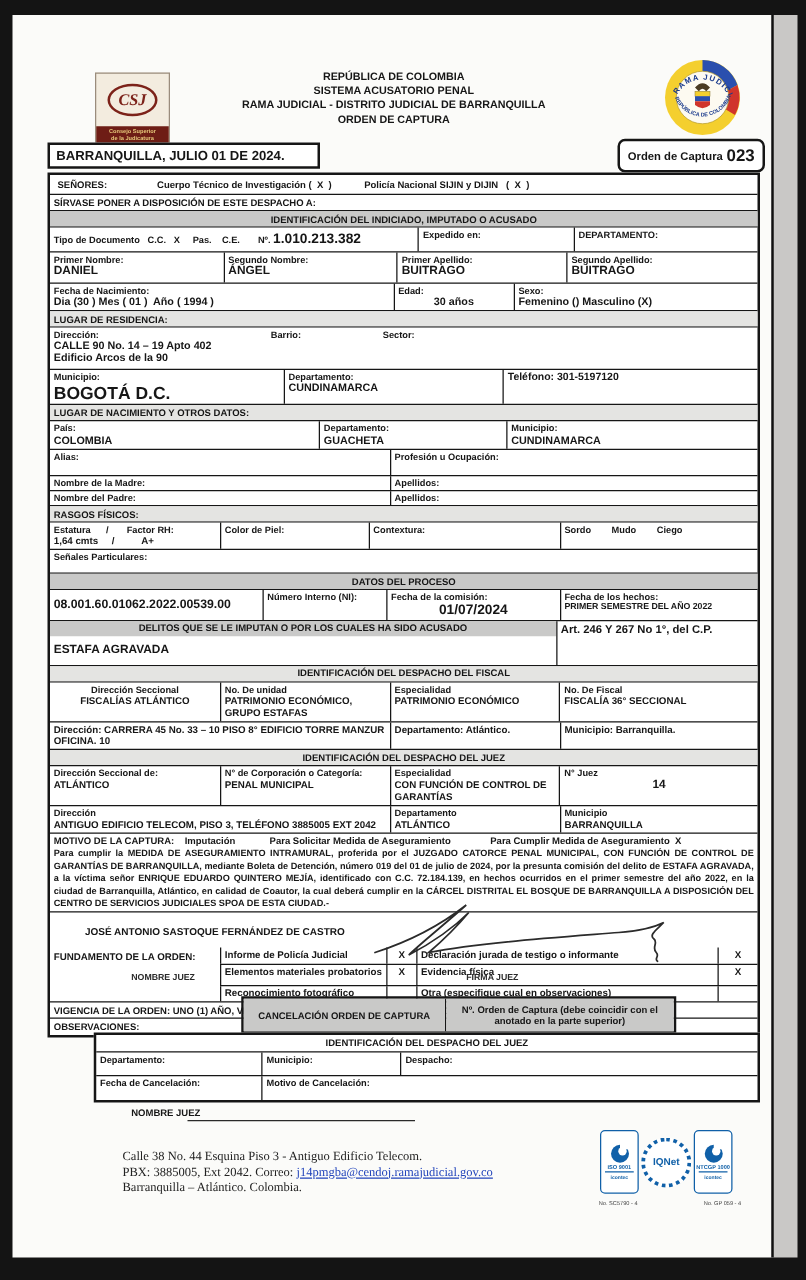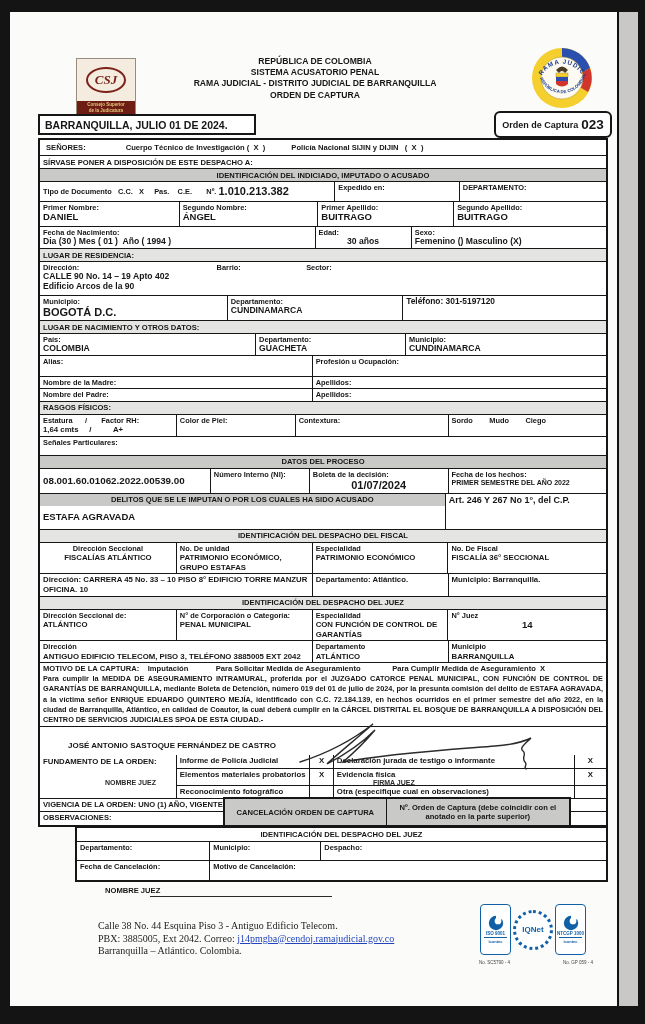--- a/index.html
+++ b/index.html
@@ -31,21 +31,21 @@
   .hrow { font-size:7.6px; padding:1.5px 3px; }
   .big { font-size:11px; }
   .para { font-size:7.3px; line-height:1.38; text-align:justify; }
   .fr { display:flex; border-top:1px solid #161616; }
   .fr.nb { border-top:none;margin-top:28px; }
   .fc { border-left:1px solid #161616; padding:1px 3px; font-size:7.8px; min-width:0; }
   
   .sig-name { position:absolute; left:58px; top:729px; font-size:8px; }
   .sig-svg { position:absolute; left:285px; top:700px; }
   .sig-lbl { position:absolute; font-size:7px; color:#2a2a2a; }
-  .cancel-hdr { position:absolute; left:213px; top:785px; width:348px; display:flex; border:2px solid #161616; }
+  .cancel-hdr { position:absolute; left:183px; top:785px; width:348px; display:flex; border:2px solid #161616; }
   .cancel-hdr > div { padding:3px 4px; font-size:7.6px; text-align:center; display:flex; align-items:center; justify-content:center; min-height:26px; }
   .cancel-tbl { position:absolute; left:65px; top:814px; width:533px; border:2px solid #161616; background:#fff; }
   .uline { position:absolute; left:140px; top:884px; width:182px; border-bottom:1.5px solid #2a2a2a; }
   .njb { position:absolute; left:95px; top:874px; font-size:7.6px; }
   
   .foot { position:absolute; left:88px; top:908px; font-family:"Liberation Serif",serif; font-weight:normal; font-size:10px; color:#222; line-height:1.25; }
   .foot a { color:#2244bb; text-decoration:underline; }
   .badges { position:absolute; left:470px; top:892px; width:128px; display:flex; align-items:center; gap:2px; }
   .badge { width:31px; height:51px; border:1.5px solid #1060a8; border-radius:4px; background:#fff; display:flex; flex-direction:column; align-items:center; justify-content:center; gap:1px; }
   .badge .bt { font-size:4.5px; color:#1060a8; text-align:center; line-height:1.1; }
@@ -175,21 +175,21 @@
           <span class="lb">Sector:</span>
         </div>
         <div class="v" style="font-size:8.6px">CALLE 90 No. 14 – 19 Apto 402</div>
         <div class="v" style="font-size:8.6px">Edificio Arcos de la 90</div>
       </div>
     </div>
 
     <div class="r" style="min-height:20px">
       <div class="c f" style="flex:0 0 33%">
           <div class="lb">Municipio:</div>
-          <div class="v" style="font-size:11px">BOGOTÁ D.C.</div>
+          <div class="v" style="font-size:14px">BOGOTÁ D.C.</div>
         </div>
       <div class="c" style="flex:0 0 31%">
           <div class="lb">Departamento:</div>
           <div class="v" style="font-size:8.6px">CUNDINAMARCA</div>
         </div>
       <div class="c" style="flex:1;display:flex;align-items:flex-start">
           <span class="v" style="font-size:8.4px">Teléfono: 301-5197120</span>
         </div>
     </div>
 
@@ -248,21 +248,21 @@
     <div class="r">
       <div class="c f gry ctr hrow" style="flex:1">DATOS DEL PROCESO</div>
     </div>
 
     <div class="r" style="min-height:21px">
       <div class="c f" style="flex:0 0 30%;display:flex;align-items:center">
           <span class="v" style="font-size:9.8px">08.001.60.01062.2022.00539.00</span>
         </div>
       <div class="c lb" style="flex:0 0 17.5%">Número Interno (NI):</div>
       <div class="c" style="flex:0 0 24.5%">
-          <div class="lb">Boleta de la decisión:</div>
+          <div class="lb">Fecha de la comisión:</div>
           <div class="v big ctr">01/07/2024</div>
         </div>
       <div class="c" style="flex:1">
           <div class="lb">Fecha de los hechos:</div>
           <div class="lb" style="font-size:7px">PRIMER SEMESTRE DEL AÑO 2022</div>
         </div>
     </div>
 
     <div class="r">
       <div style="flex:0 0 71.5%;min-width:0">

